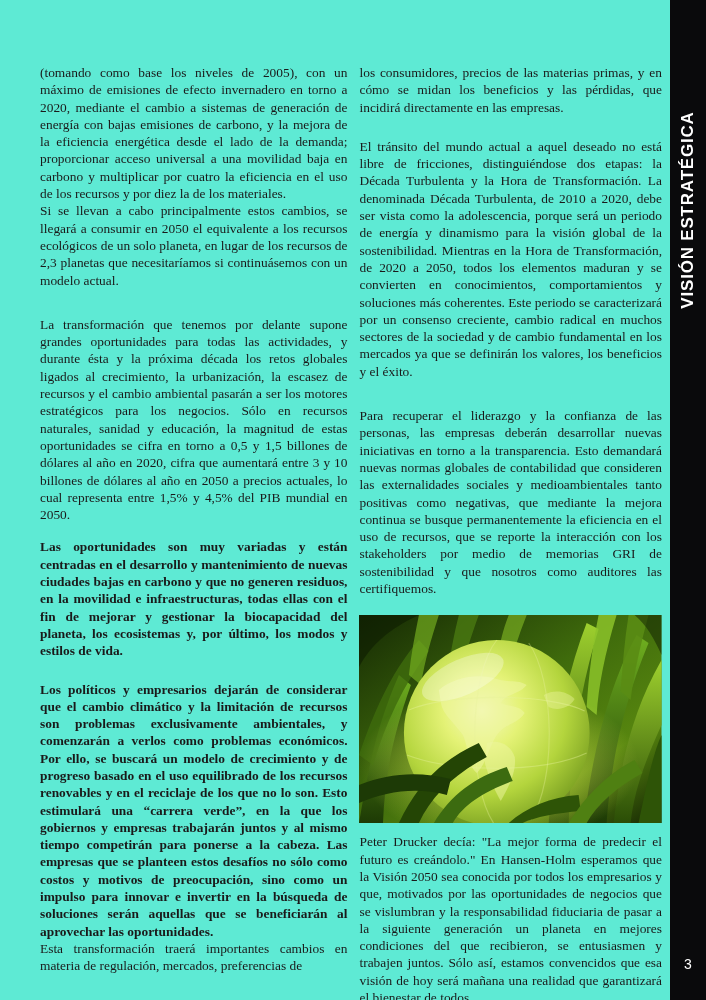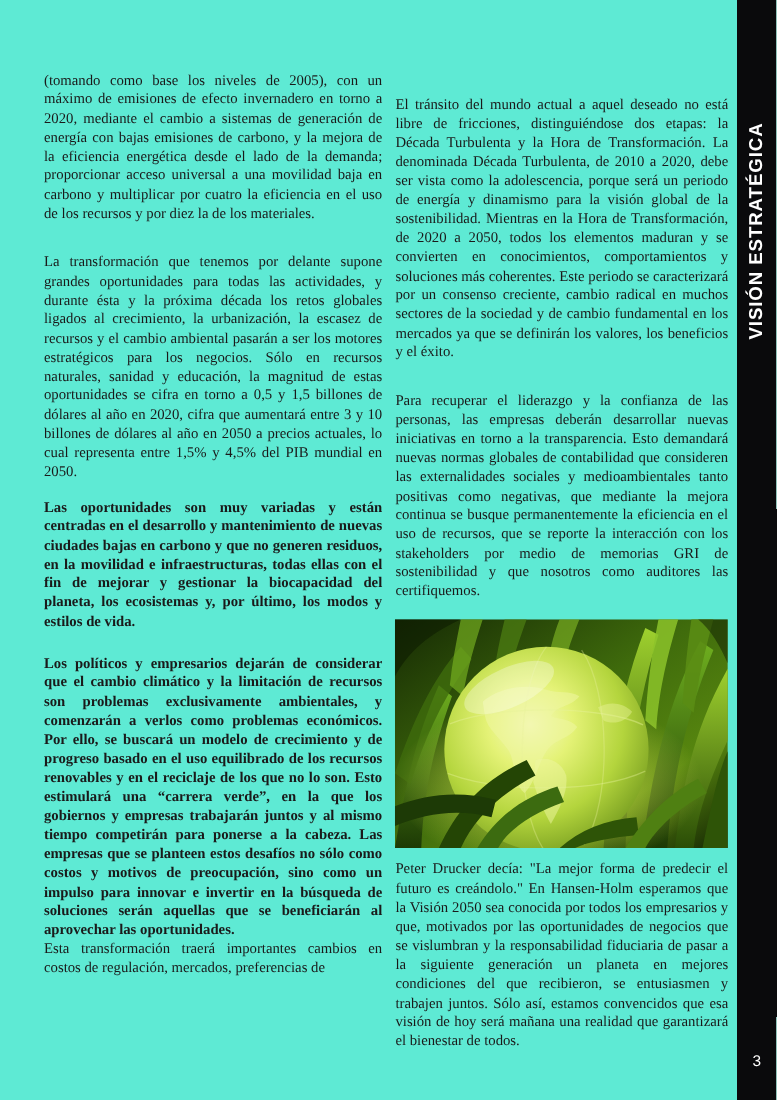--- a/index.html
+++ b/index.html
@@ -68,27 +68,29 @@
 </style>
 </head>
 <body>
 
 <div class="page">
 
   <div class="columns">
 
     <div class="col left">
       <p>(tomando como base los niveles de 2005), con un máximo de emisiones de efecto invernadero en torno a 2020, mediante el cambio a sistemas de generación de energía con bajas emisiones de carbono, y la mejora de la eficiencia energética desde el lado de la demanda; proporcionar acceso universal a una movilidad baja en carbono y multiplicar por cuatro la eficiencia en el uso de los recursos y por diez la de los materiales.</p>
+      <p>Si se llevan a cabo principalmente estos cambios, se llegará a consumir en 2050 el equivalente a los recursos ecológicos de un solo planeta, en lugar de los recursos de 2,3 planetas que necesitaríamos si continuásemos con un modelo actual.</p>
       <p class="gap-lg">La transformación que tenemos por delante supone grandes oportunidades para todas las actividades, y durante ésta y la próxima década los retos globales ligados al crecimiento, la urbanización, la escasez de recursos y el cambio ambiental pasarán a ser los motores estratégicos para los negocios. Sólo en recursos naturales, sanidad y educación, la magnitud de estas oportunidades se cifra en torno a 0,5 y 1,5 billones de dólares al año en 2020, cifra que aumentará entre 3 y 10 billones de dólares al año en 2050 a precios actuales, lo cual representa entre 1,5% y 4,5% del PIB mundial en 2050.</p>
       <p class="gap-md">Las oportunidades son muy variadas y están centradas en el desarrollo y mantenimiento de nuevas ciudades bajas en carbono y que no generen residuos, en la movilidad e infraestructuras, todas ellas con el fin de mejorar y gestionar la biocapacidad del planeta, los ecosistemas y, por último, los modos y estilos de vida.</p>
       <p class="gap-sm">Los políticos y empresarios dejarán de considerar que el cambio climático y la limitación de recursos son problemas exclusivamente ambientales, y comenzarán a verlos como problemas económicos. Por ello, se buscará un modelo de crecimiento y de progreso basado en el uso equilibrado de los recursos renovables y en el reciclaje de los que no lo son. Esto estimulará una “carrera verde”, en la que los gobiernos y empresas trabajarán juntos y al mismo tiempo competirán para ponerse a la cabeza. Las empresas que se planteen estos desafíos no sólo como costos y motivos de preocupación, sino como un impulso para innovar e invertir en la búsqueda de soluciones serán aquellas que se beneficiarán al aprovechar las oportunidades.</p>
-      <p>Esta transformación traerá importantes cambios en costos de regulación, mercados, preferencias de</p>
+      <p>Esta transformación traerá importantes cambios en materia de regulación, mercados, preferencias de</p>
     </div>
 
     <div class="col right">
+      <p>los consumidores, precios de las materias primas, y en cómo se midan los beneficios y las pérdidas, que incidirá directamente en las empresas.</p>
       <p class="gap-rt1">El tránsito del mundo actual a aquel deseado no está libre de fricciones, distinguiéndose dos etapas: la Década Turbulenta y la Hora de Transformación. La denominada Década Turbulenta, de 2010 a 2020, debe ser vista como la adolescencia, porque será un periodo de energía y dinamismo para la visión global de la sostenibilidad. Mientras en la Hora de Transformación, de 2020 a 2050, todos los elementos maduran y se convierten en conocimientos, comportamientos y soluciones más coherentes. Este periodo se caracterizará por un consenso creciente, cambio radical en muchos sectores de la sociedad y de cambio fundamental en los mercados ya que se definirán los valores, los beneficios y el éxito.</p>
       <p class="gap-lg">Para recuperar el liderazgo y la confianza de las personas, las empresas deberán desarrollar nuevas iniciativas en torno a la transparencia. Esto demandará nuevas normas globales de contabilidad que consideren las externalidades sociales y medioambientales tanto positivas como negativas, que mediante la mejora continua se busque permanentemente la eficiencia en el uso de recursos, que se reporte la interacción con los stakeholders por medio de memorias GRI de sostenibilidad y que nosotros como auditores las certifiquemos.</p>
 
       <div class="figure">
         <svg viewBox="0 0 303 208" preserveAspectRatio="none" aria-hidden="true">
           <defs>
             <linearGradient id="bgG" x1="0" y1="0" x2="1" y2="1">
               <stop offset="0%" stop-color="#162a04"></stop>
               <stop offset="45%" stop-color="#3f6b0c"></stop>
               <stop offset="75%" stop-color="#57860f"></stop>

